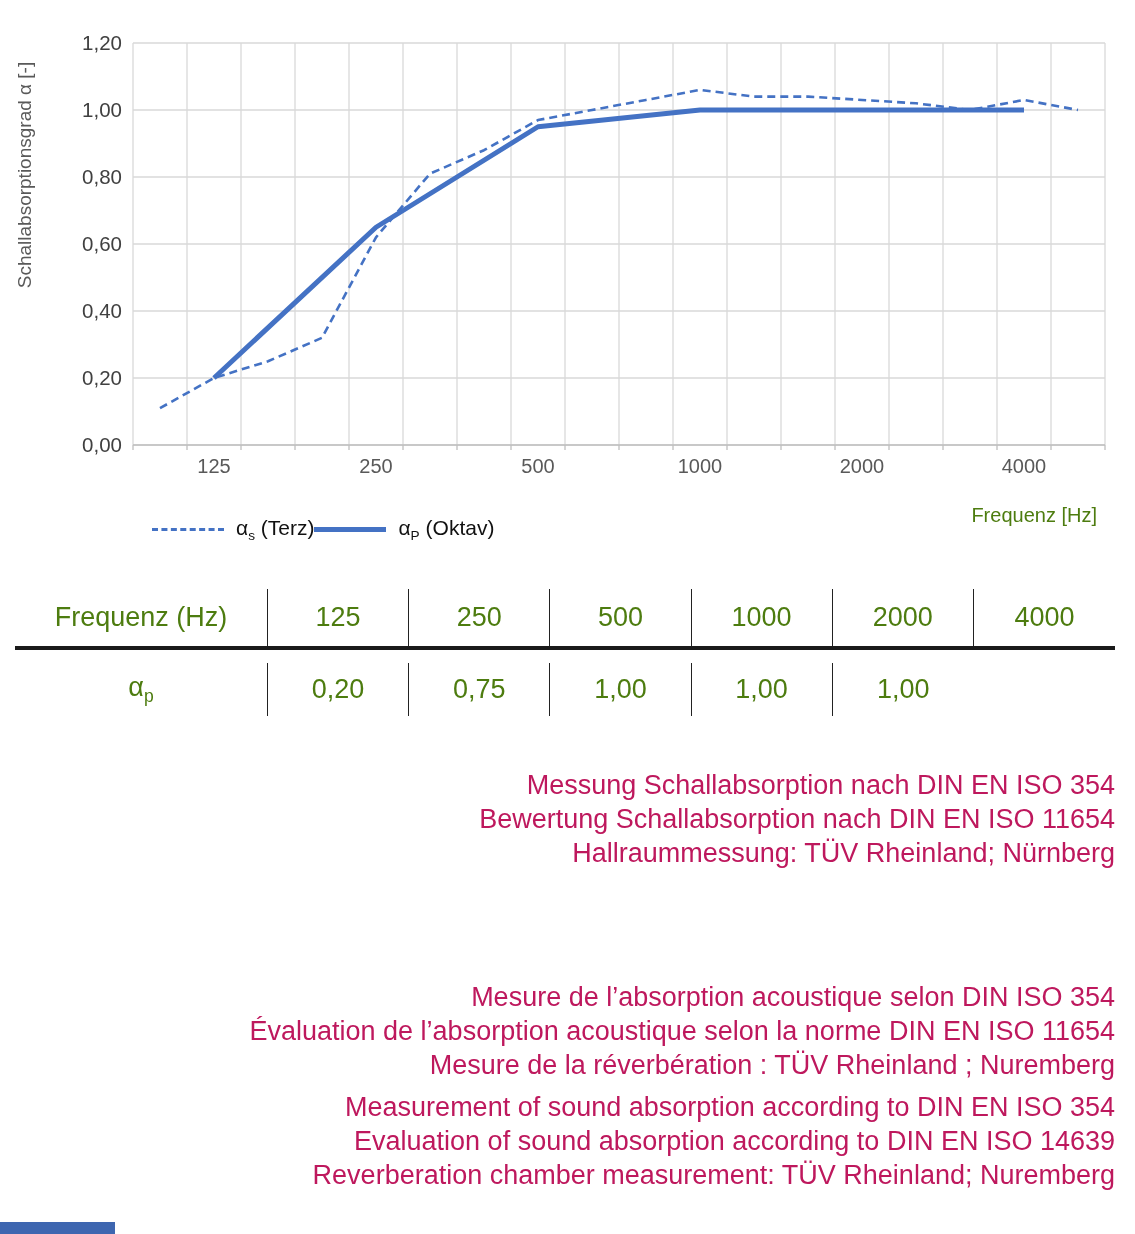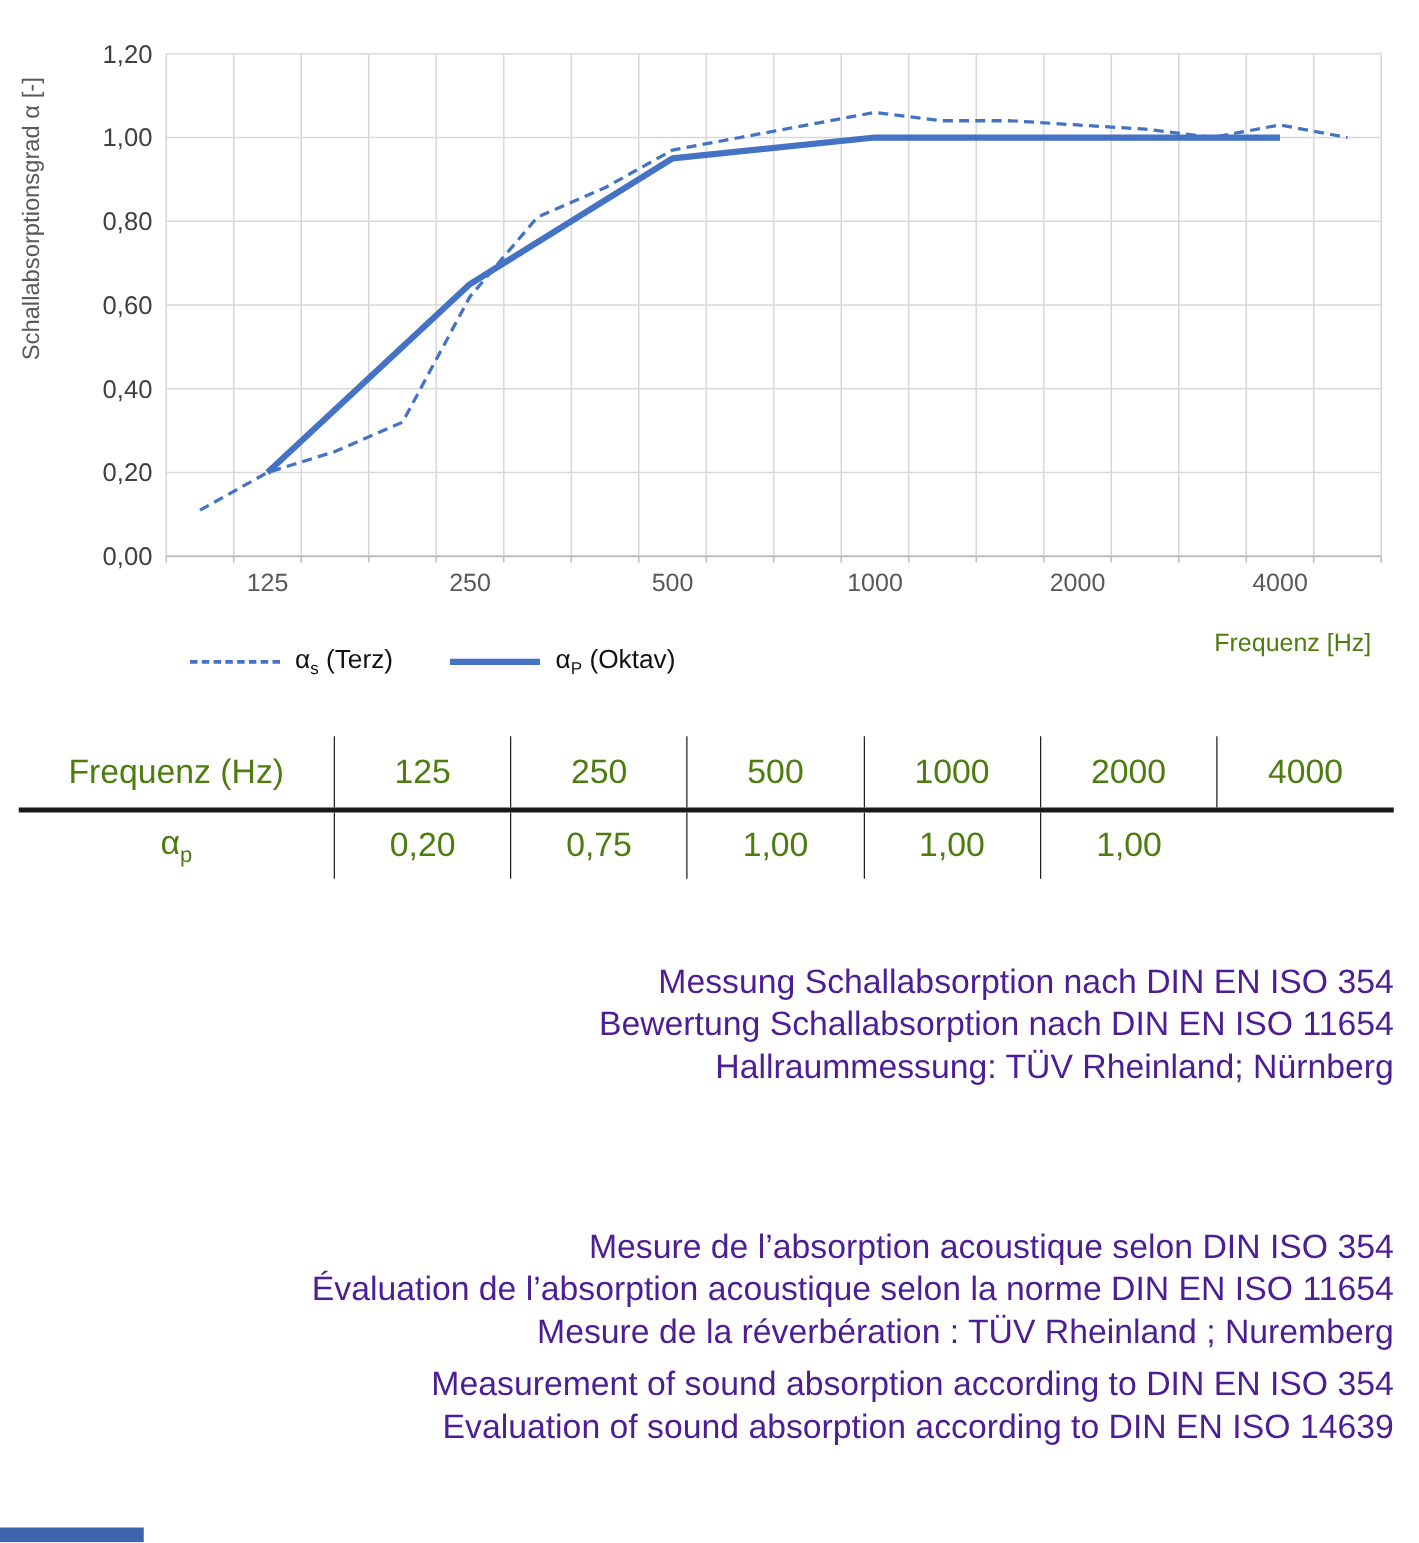--- a/index.html
+++ b/index.html
@@ -3,42 +3,42 @@
 <meta charset="utf-8">
 <style>
   html,body{margin:0;padding:0;background:#fff;}
   body{font-family:"Liberation Sans", sans-serif;color:#1a1a1a;}
   .page{position:relative;width:1135px;height:1234px;background:#fff;overflow:hidden;}
 
   
   .chart-wrap{position:absolute;left:0;top:0;width:1135px;height:560px;}
   svg text{font-family:"Liberation Sans", sans-serif;}
 
-  .legend{position:absolute;left:152px;top:516px;display:flex;align-items:center;gap:46px;}
+  .legend{position:absolute;left:152px;top:516px;display:flex;align-items:center;}
   .legend-item{display:flex;align-items:center;}
   .swatch{display:inline-block;width:72px;height:0;margin-right:12px;}
   .swatch.dashed{border-top:3px dashed #4472C4;}
   .swatch.solid{border-top:5px solid #4472C4;}
   .legend-label{font-size:21px;color:#111;}
   .legend-label sub, .tbl sub{font-size:0.65em;}
   .pre{white-space:pre;}
 
   .freq-axis-label{position:absolute;right:38px;top:504px;font-size:20px;color:#4d7c0f;}
 
   
   .tbl{position:absolute;left:15px;top:589px;width:1100px;display:grid;
        grid-template-columns:253px repeat(6,1fr);font-size:27px;color:#4d7c0f;}
   .tcell{display:flex;align-items:center;justify-content:center;height:57px;
          border-right:1.5px solid #222;}
   .tcell.lastcol{border-right:none;}
   .tbl-divider{grid-column:1 / -1;height:4px;background:#1a1a1a;}
-  .tcell.valrow{height:53px;}
+  .tcell.valrow{height:53px;margin-top:13px;}
 
   
-  .notes{position:absolute;right:20px;text-align:right;font-size:27px;line-height:34px;color:#4c1d95;}
+  .notes{position:absolute;right:20px;text-align:right;font-size:27px;line-height:34px;color:#be185d;}
   .notes-de{top:768px;}
   .notes-fr{top:980px;}
   .notes-en{top:1090px;}
 
   
   .brand-bar{position:absolute;left:0;top:1222px;width:115px;height:12px;background:#3E66B0;}
 </style>
 </head>
 <body>
 
@@ -151,16 +151,17 @@
     <div>Hallraummessung: TÜV Rheinland; Nürnberg</div>
   </div>
   <div class="notes notes-fr">
     <div>Mesure de l’absorption acoustique selon DIN ISO 354</div>
     <div>Évaluation de l’absorption acoustique selon la norme DIN EN ISO 11654</div>
     <div>Mesure de la réverbération : TÜV Rheinland ; Nuremberg</div>
   </div>
   <div class="notes notes-en">
     <div>Measurement of sound absorption according to DIN EN ISO 354</div>
     <div>Evaluation of sound absorption according to DIN EN ISO 14639</div>
+    <div>Reverberation chamber measurement: TÜV Rheinland; Nuremberg</div>
   </div>
 
   <div class="brand-bar"></div>
 </div>
 
 </body></html>

